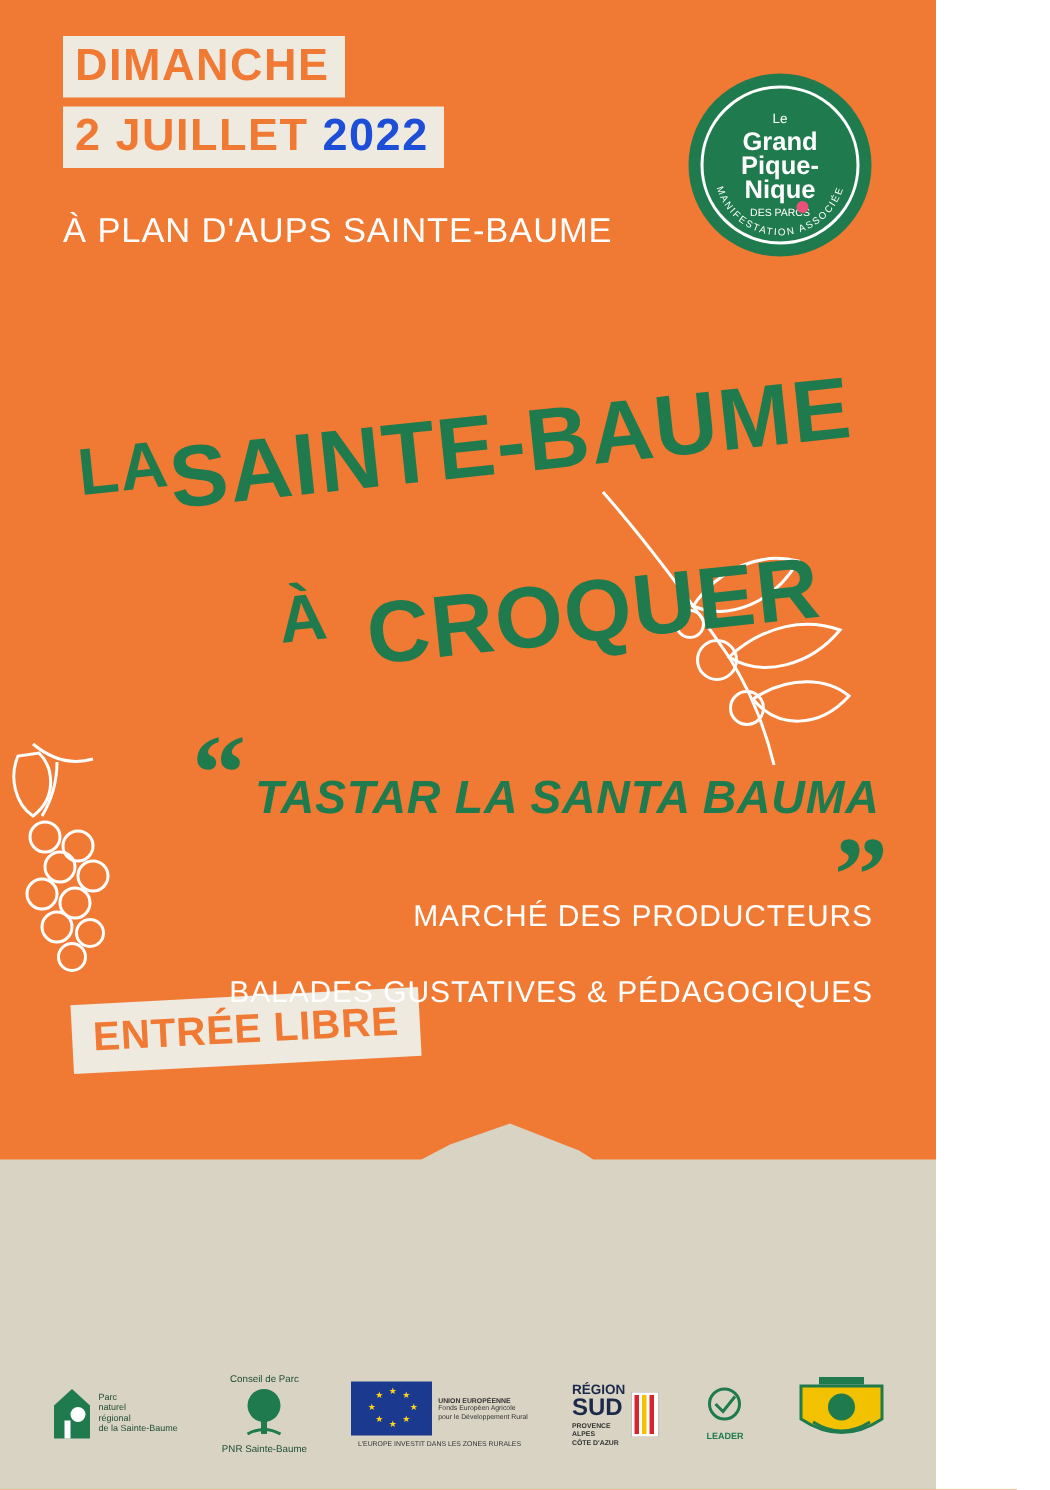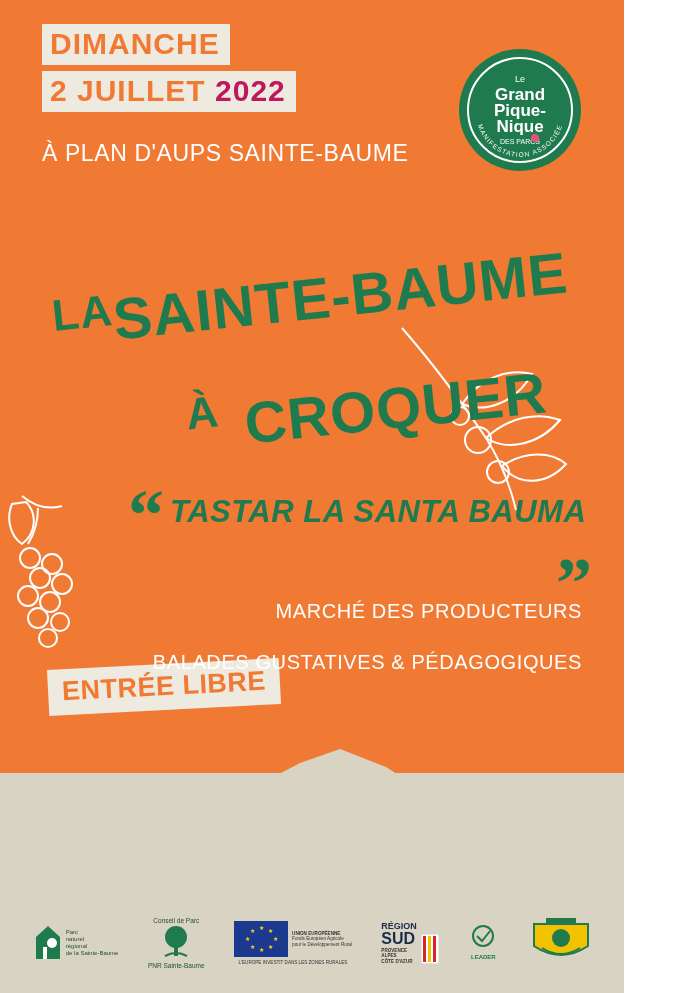--- a/index.html
+++ b/index.html
@@ -37,21 +37,21 @@
     display: inline-block;
     background: #EFEAE0;
     color: #F07A33;
     font-size: 30px;
     font-weight: bold;
     letter-spacing: 1px;
     padding: 3px 10px 4px 8px;
     margin-bottom: 6px;
     white-space: nowrap;
   }
-  .date-line .green { color: #be185d; }
+  .date-line .green { color: #1d4ed8; }
   .date-line.l2 { font-size: 30px; }
   .place {
     color: #FFFFFF;
     font-size: 23px;
     letter-spacing: 0.6px;
     margin-top: 22px;
     white-space: nowrap;
   }
 
   
@@ -91,21 +91,21 @@
   .t-croquer {
     position: absolute;
     left: 244px; top: 112px;
     font-size: 58px; font-weight: bold;
     transform: rotate(-6deg);
     letter-spacing: 1px;
     white-space: nowrap;
   }
   .t-sub {
     position: absolute;
-    left: 170px; top: 232px;
+    left: 170px; top: 252px;
     font-size: 31px;
     font-style: italic;
     font-weight: bold;
     color: #1F7A4D;
     letter-spacing: 0.5px;
     white-space: nowrap;
   }
   .quote {
     position: absolute;
     color: #1F7A4D;
@@ -294,21 +294,21 @@
         </div>
         <div class="tiny" style="text-align:left;">
           <div style="font-weight:bold;">UNION EUROPÉENNE</div>
           <div>Fonds Européen Agricole</div>
           <div>pour le Développement Rural</div>
         </div>
       </div>
       <div class="tiny" style="margin-top:3px;">L'EUROPE INVESTIT DANS LES ZONES RURALES</div>
     </div>
 
-    <div class="logo" style="display:flex;align-items:flex-end;gap:4px;">
+    <div class="logo" style="display:flex;align-items:center;gap:4px;">
       <div class="regionsud">
         <div>RÉGION</div>
         <div style="font-size:16px;">SUD</div>
         <div class="tiny">PROVENCE</div>
         <div class="tiny">ALPES</div>
         <div class="tiny">CÔTE D'AZUR</div>
       </div>
       <svg width="18" height="30" viewBox="0 0 18 30">
         <rect x="0" y="0" width="18" height="30" fill="#FFFFFF" stroke="#999" stroke-width="0.5"></rect>
         <rect x="2" y="2" width="3" height="26" fill="#D6262C"></rect>

